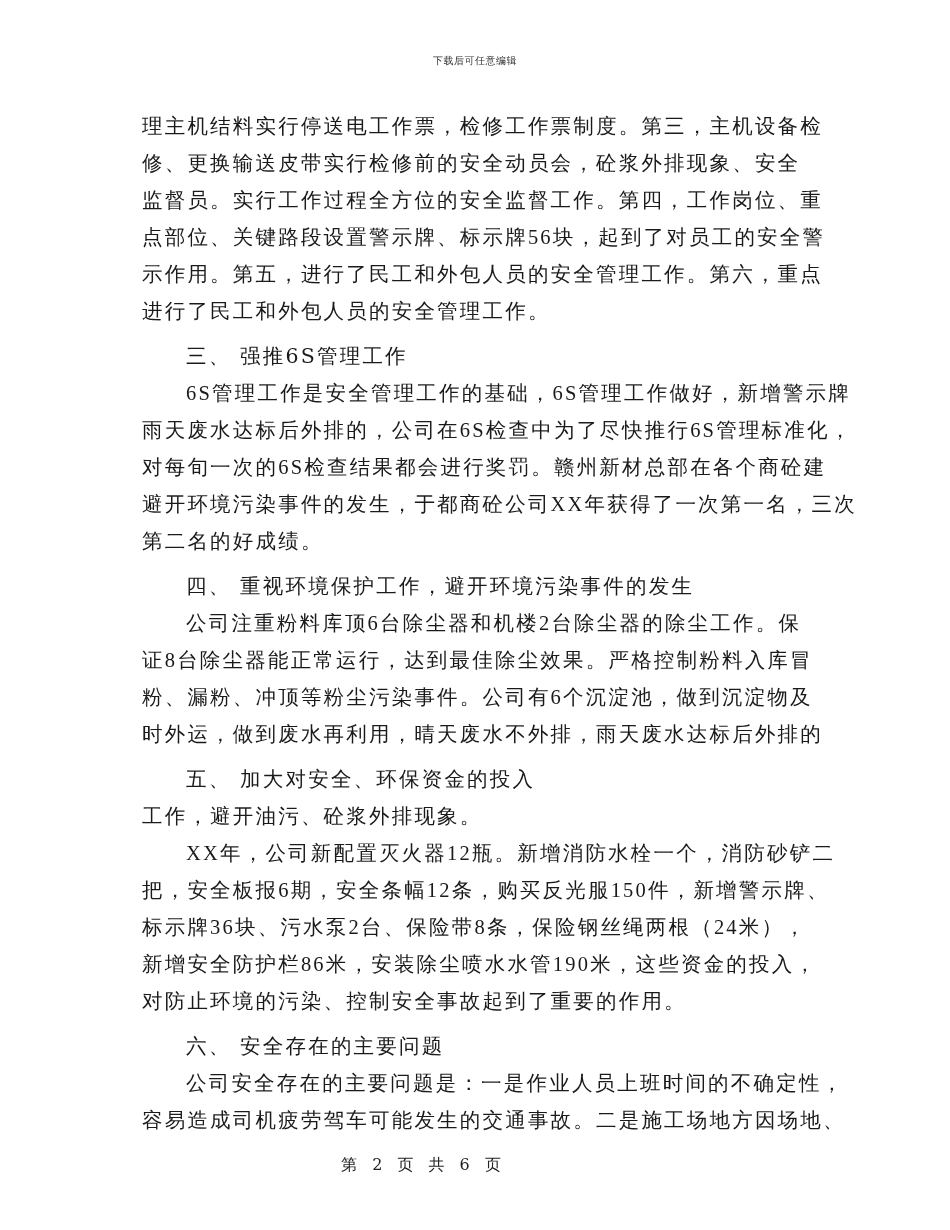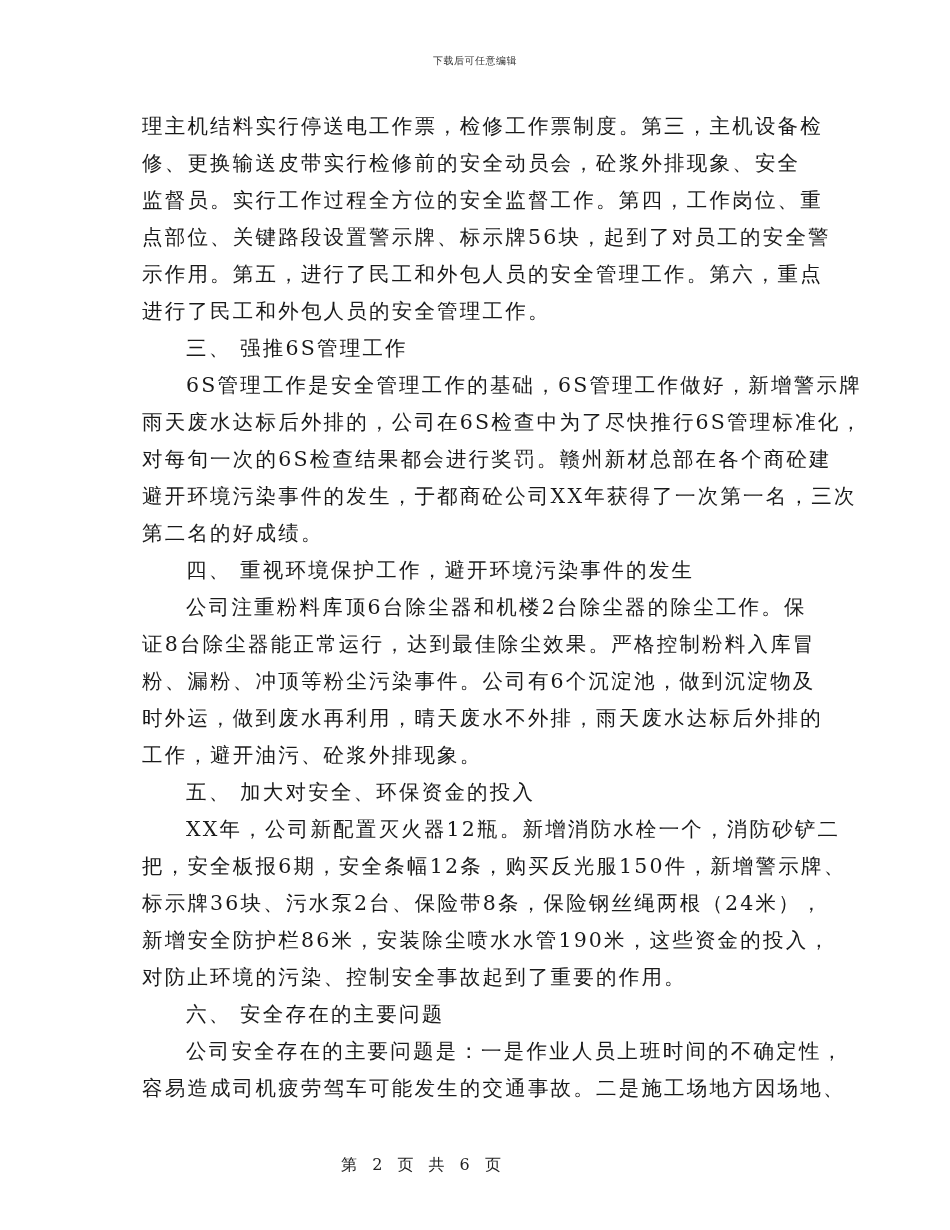--- a/index.html
+++ b/index.html
@@ -3,23 +3,23 @@
 <meta charset="utf-8">
 <style>
   html, body { margin: 0; padding: 0; background: #ffffff; }
   body { width: 950px; height: 1230px; position: relative; overflow: hidden;
          font-family: "DejaVu Serif", "Liberation Serif", serif; color: #1a1a1a; }
   .header { position: absolute; top: 54px; left: 0; width: 950px; text-align: center;
             font-size: 10px; color: #333; letter-spacing: 0.5px; }
   .body-text { position: absolute; top: 108px; left: 142px; width: 656px; }
   .line { height: 37px; line-height: 37px; font-size: 20.5px; white-space: nowrap;
           letter-spacing: 2.2px; }
-  .justify { text-align: justify; text-align-last: justify; }
+  .justify { text-align: justify; text-align-last: justify; font-family: Liberation Serif, serif; }
   .indent { padding-left: 44px; }
-  .heading { padding-left: 44px; }
+  .heading { padding-left: 44px; margin-top: 8px; }
   .footer { position: absolute; top: 1155px; left: 0; width: 844px; text-align: center;
             font-size: 16px; color: #222; word-spacing: 6px; letter-spacing: 2px; }
 </style>
 </head>
 <body>
 
 <div class="header">下载后可任意编辑</div>
 
 <div class="body-text" id="body-text">
     <div class="line justify">理主机结料实行停送电工作票，检修工作票制度。第三，主机设备检</div>
@@ -32,22 +32,22 @@
     <div class="line justify indent">6S管理工作是安全管理工作的基础，6S管理工作做好，新增警示牌</div>
     <div class="line justify">雨天废水达标后外排的，公司在6S检查中为了尽快推行6S管理标准化，</div>
     <div class="line justify">对每旬一次的6S检查结果都会进行奖罚。赣州新材总部在各个商砼建</div>
     <div class="line justify">避开环境污染事件的发生，于都商砼公司XX年获得了一次第一名，三次</div>
     <div class="line">第二名的好成绩。</div>
     <div class="line heading">四、 重视环境保护工作，避开环境污染事件的发生</div>
     <div class="line justify indent">公司注重粉料库顶6台除尘器和机楼2台除尘器的除尘工作。保</div>
     <div class="line justify">证8台除尘器能正常运行，达到最佳除尘效果。严格控制粉料入库冒</div>
     <div class="line justify">粉、漏粉、冲顶等粉尘污染事件。公司有6个沉淀池，做到沉淀物及</div>
     <div class="line justify">时外运，做到废水再利用，晴天废水不外排，雨天废水达标后外排的</div>
+    <div class="line heading">五、 加大对安全、环保资金的投入</div>
     <div class="line">工作，避开油污、砼浆外排现象。</div>
-    <div class="line heading">五、 加大对安全、环保资金的投入</div>
     <div class="line justify indent">XX年，公司新配置灭火器12瓶。新增消防水栓一个，消防砂铲二</div>
     <div class="line justify">把，安全板报6期，安全条幅12条，购买反光服150件，新增警示牌、</div>
     <div class="line justify">标示牌36块、污水泵2台、保险带8条，保险钢丝绳两根（24米），</div>
     <div class="line justify">新增安全防护栏86米，安装除尘喷水水管190米，这些资金的投入，</div>
     <div class="line">对防止环境的污染、控制安全事故起到了重要的作用。</div>
     <div class="line heading">六、 安全存在的主要问题</div>
     <div class="line justify indent">公司安全存在的主要问题是：一是作业人员上班时间的不确定性，</div>
     <div class="line justify">容易造成司机疲劳驾车可能发生的交通事故。二是施工场地方因场地、</div>
   </div>
 

